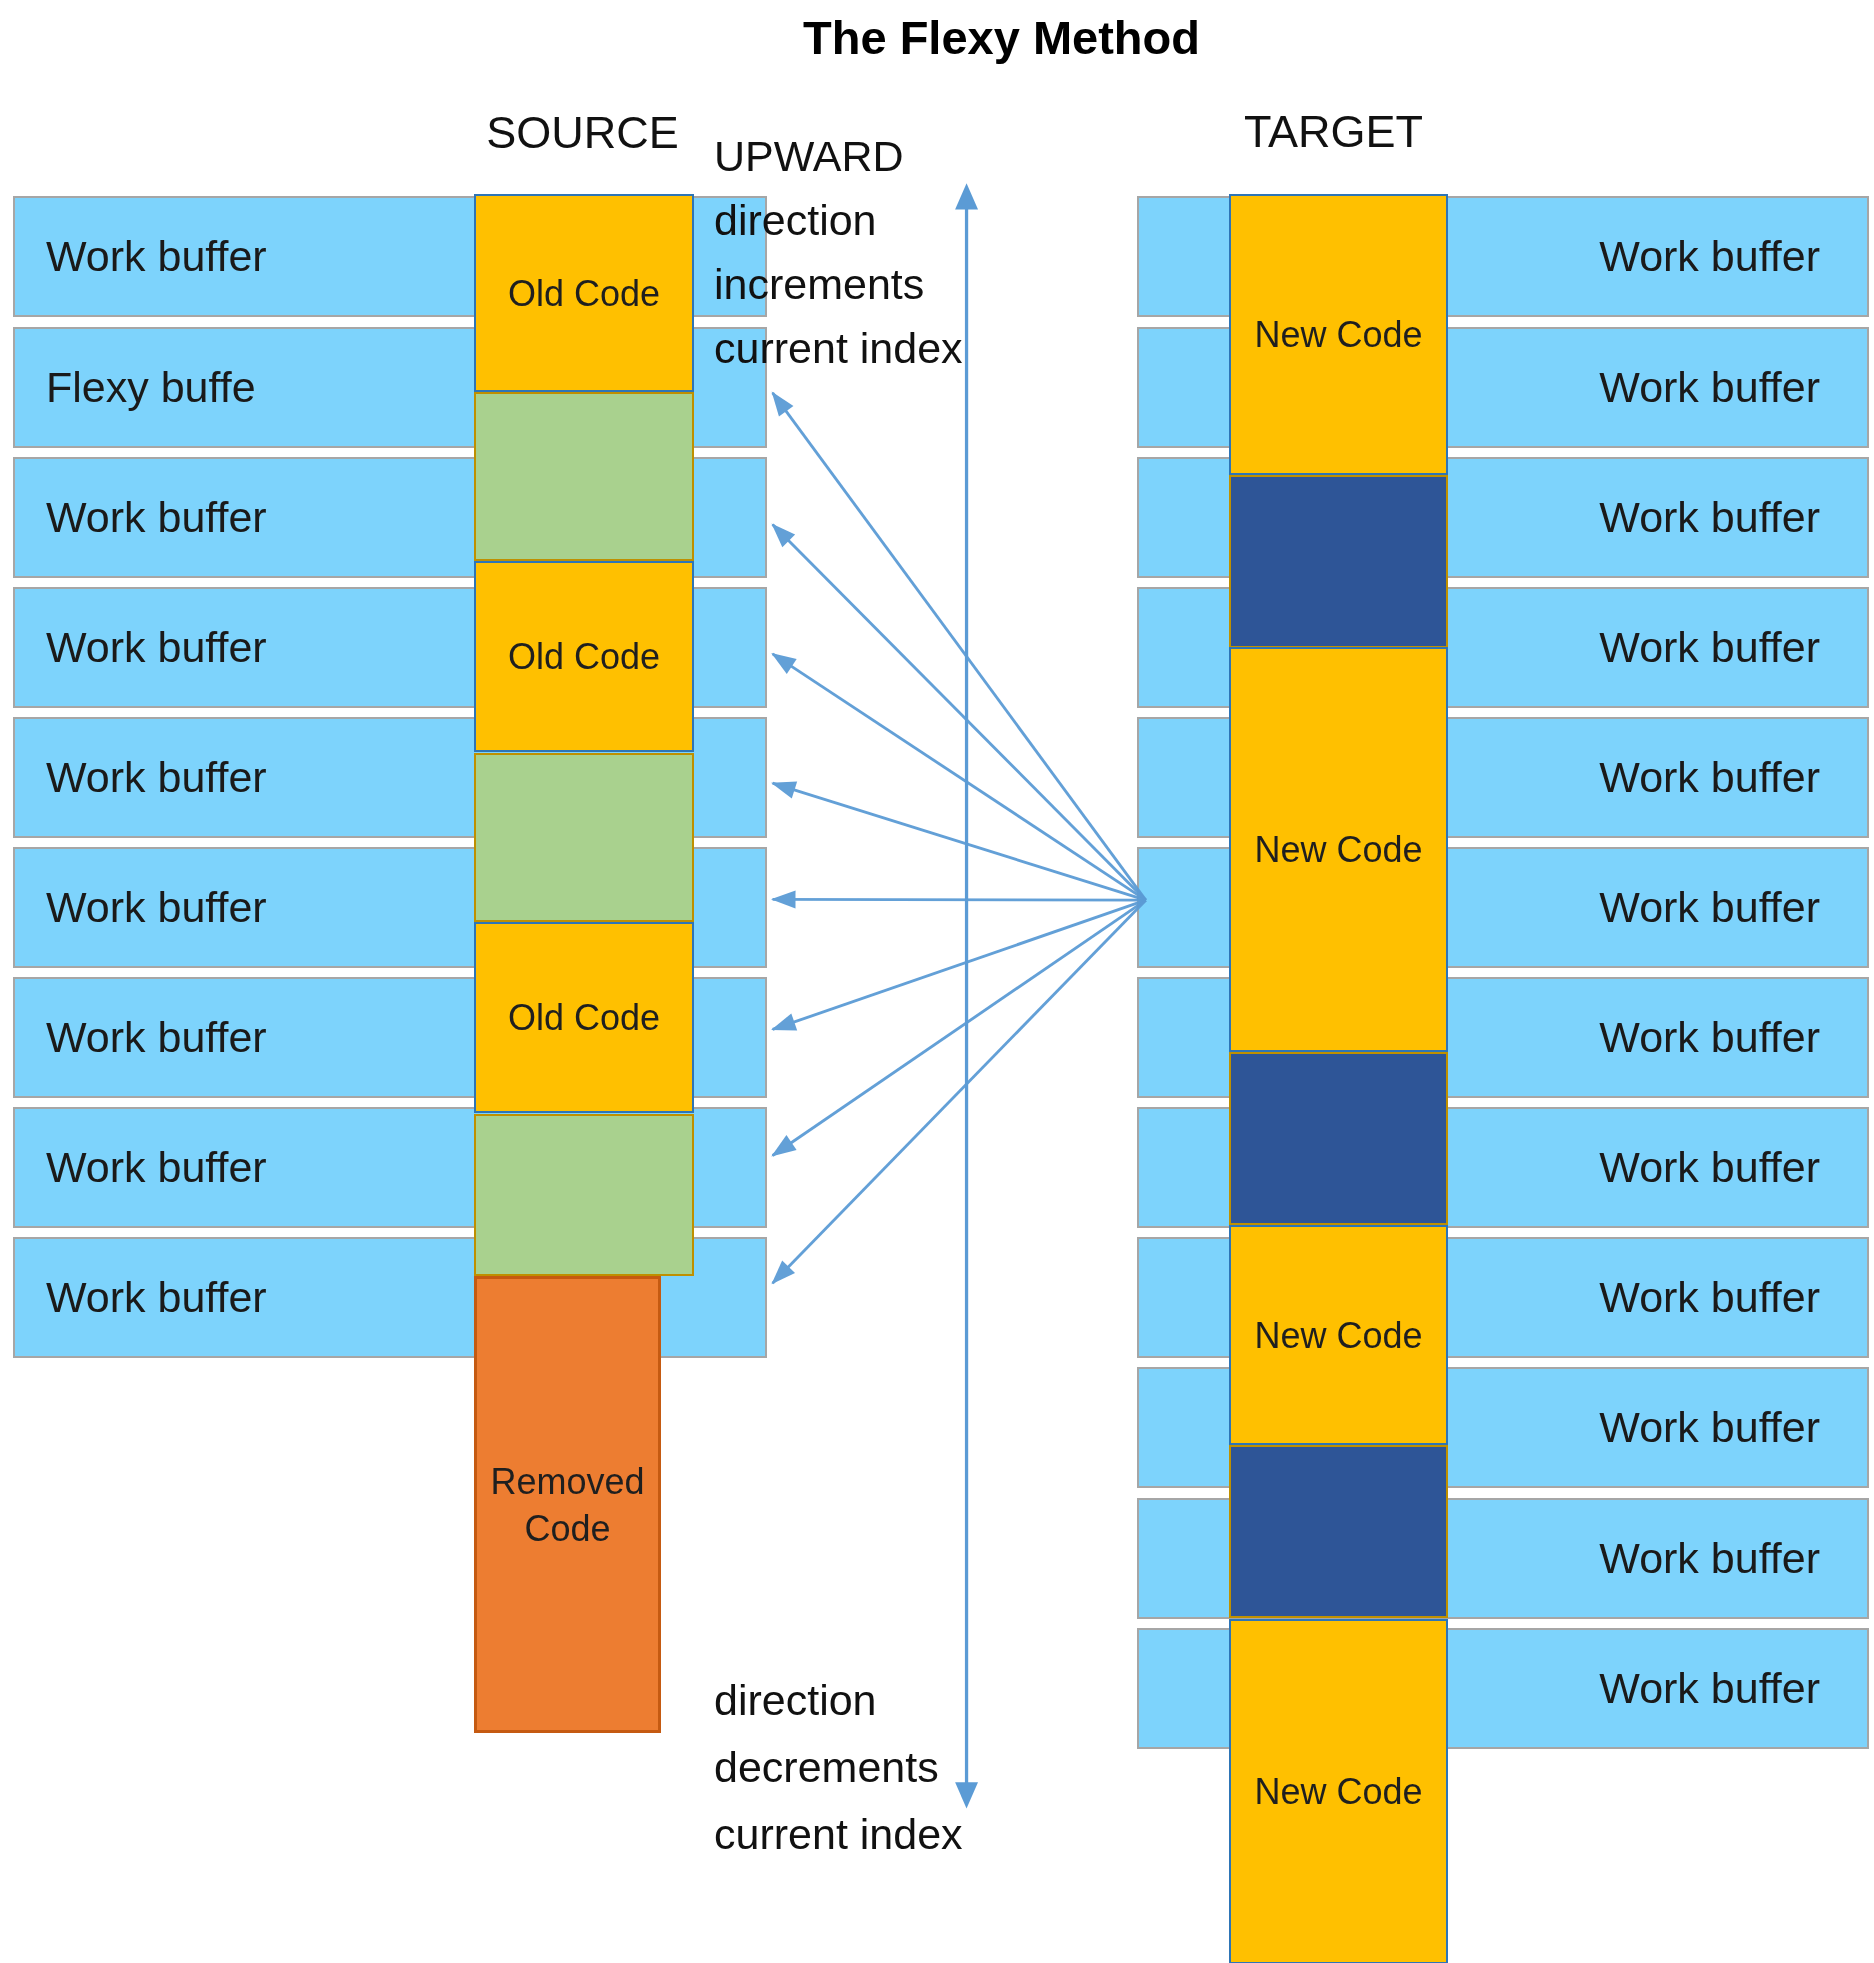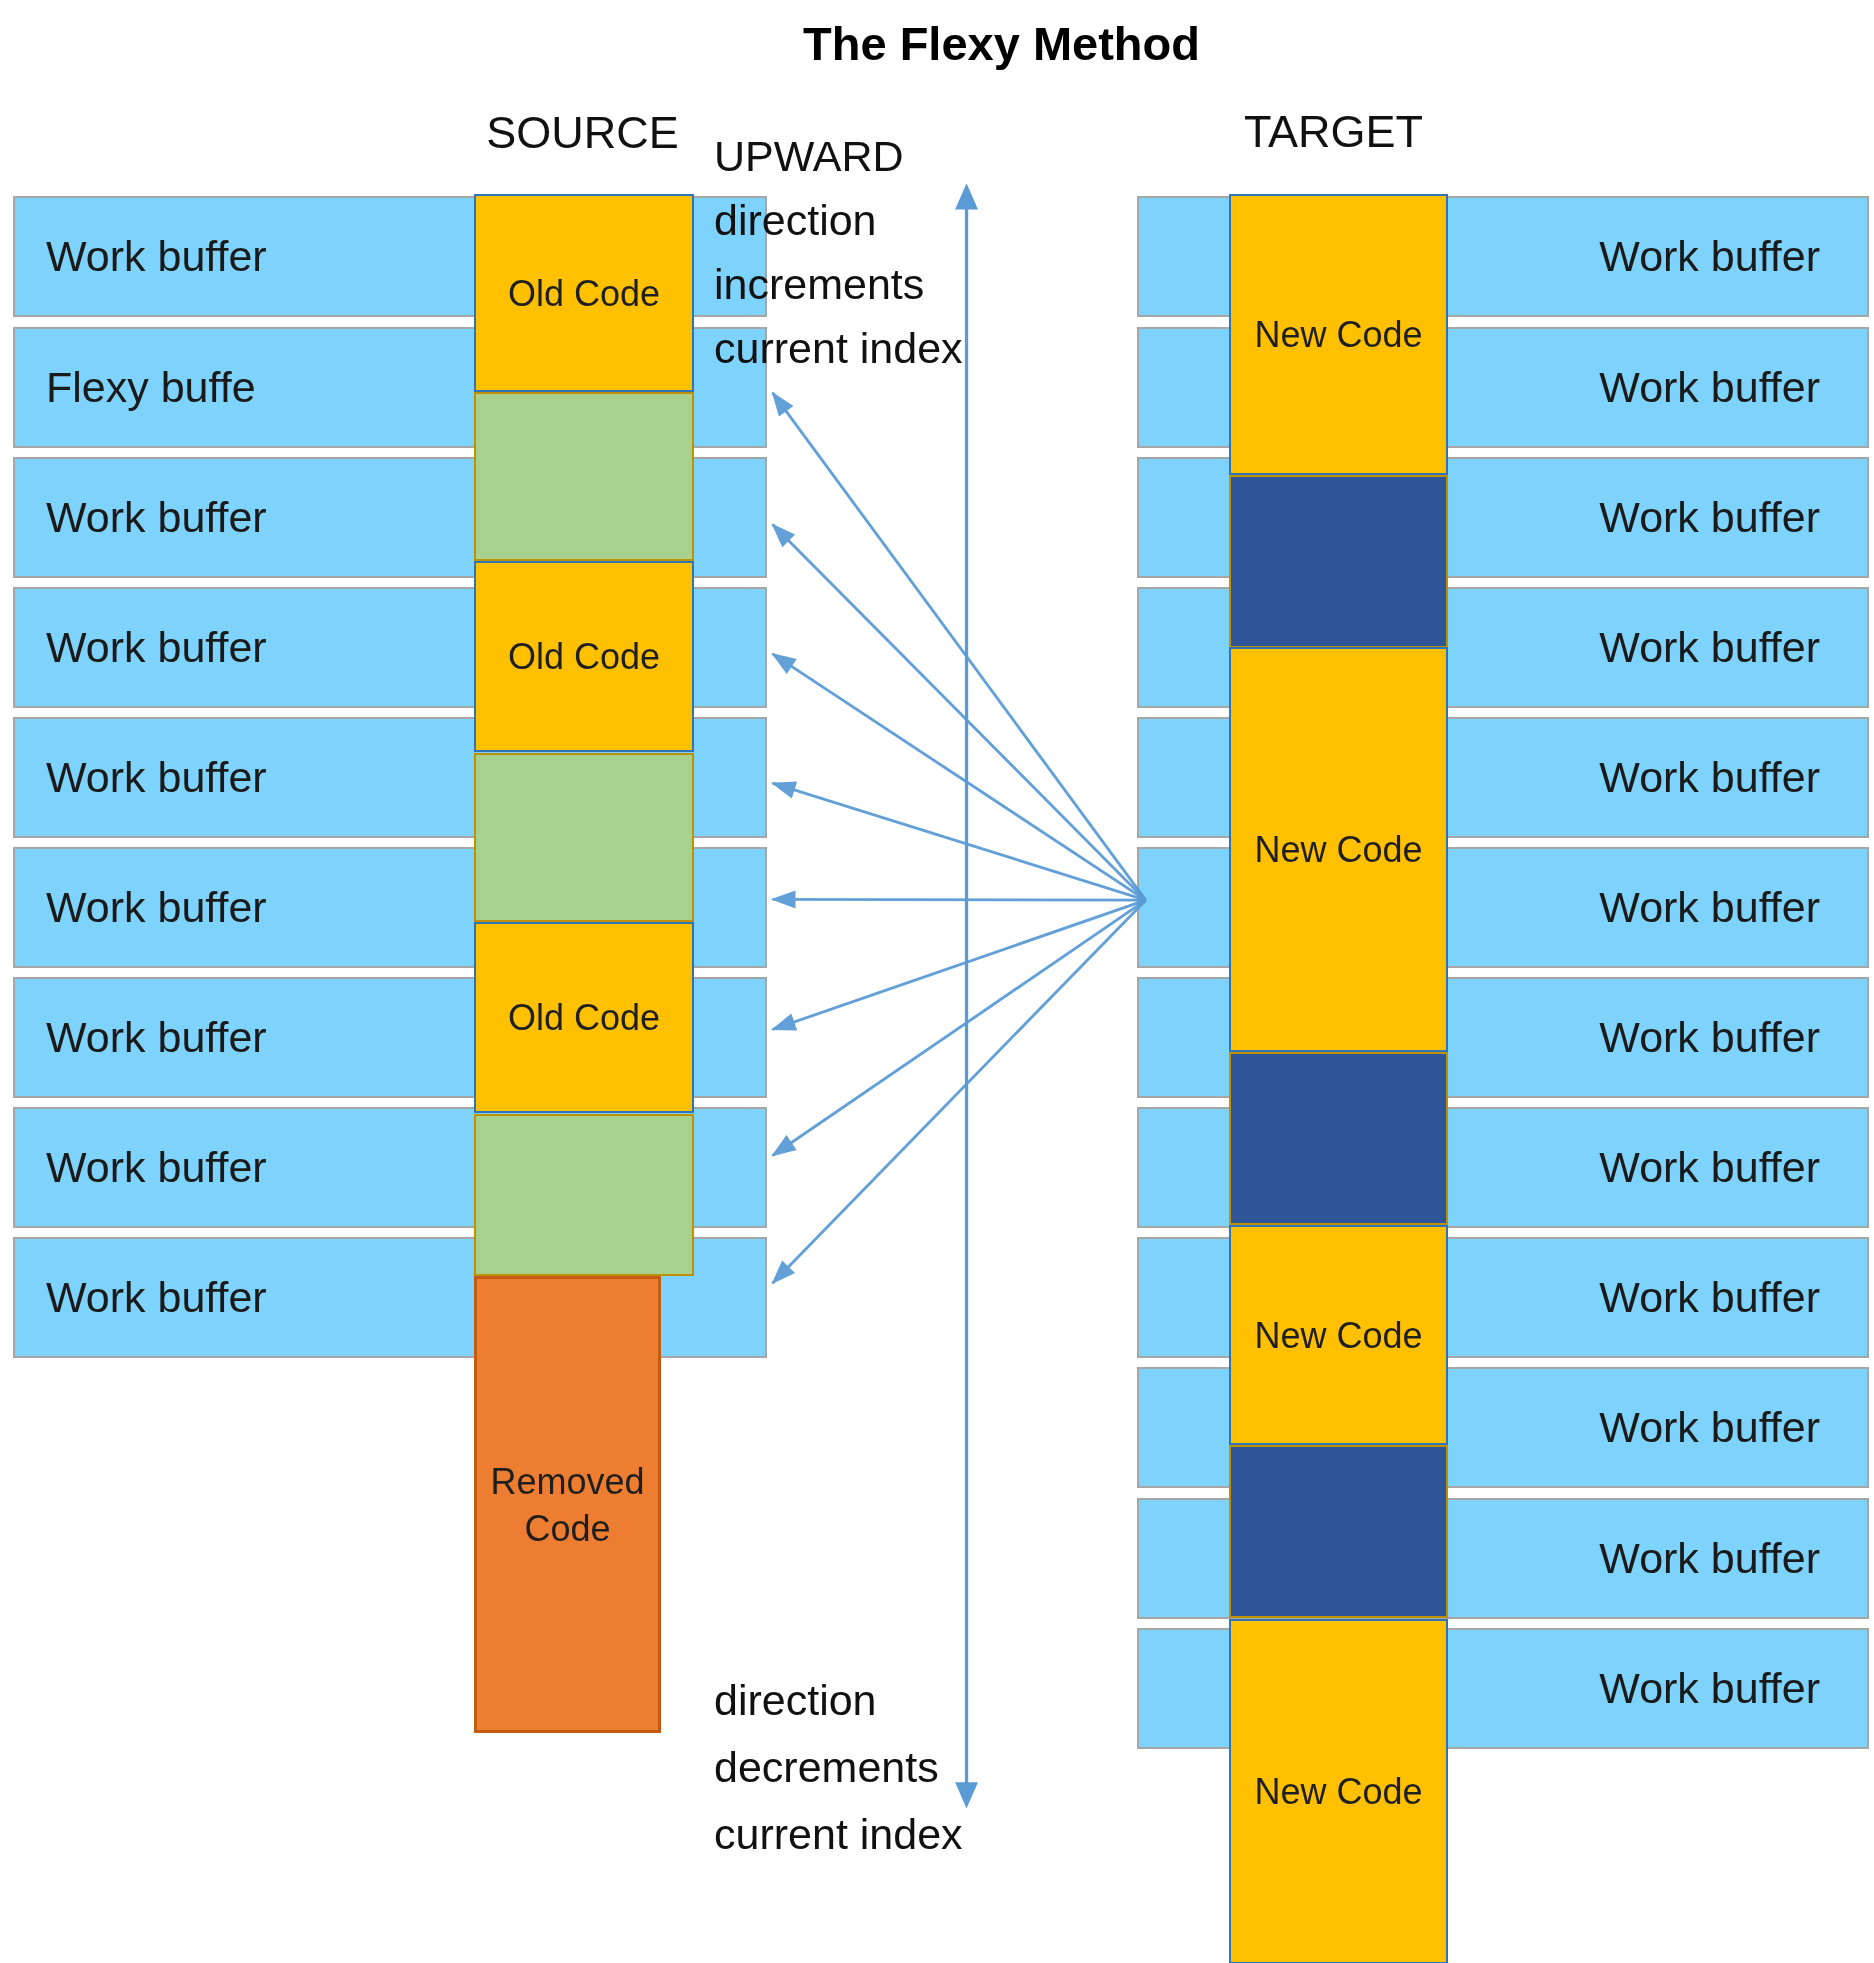--- a/index.html
+++ b/index.html
@@ -24,21 +24,21 @@
   .ann{position:absolute;text-align:left;font-size:43px;color:#111;z-index:4;}
   .ann div{white-space:nowrap;}
   .ann.up div{line-height:64px;}
   .ann.down div{line-height:67px;}
   svg.arrows{position:absolute;left:0;top:0;z-index:3;pointer-events:none;}
 </style>
 </head>
 <body>
 
 <div id="canvas">
-  <div class="title" style="left:674px;top:16px;width:655px;text-align:center;">The Flexy Method</div>
+  <div class="title" style="left:674px;top:10px;width:655px;text-align:center;">The Flexy Method</div>
 
   <div class="hlabel" style="left:1170px;top:106px;width:327px;">TARGET</div>
 
   <div class="hlabel" style="left:419px;top:107px;width:327px;">SOURCE</div>
 
   <div id="src-rows">
       <div class="row src" style="left: 13px; width: 754px; top: 196px; height: 121px; border-color: rgb(166, 166, 166);">Work buffer</div>
       <div class="row src" style="left: 13px; width: 754px; top: 327px; height: 121px; border-color: rgb(166, 166, 166);">Flexy buffe</div>
       <div class="row src" style="left: 13px; width: 754px; top: 457px; height: 121px; border-color: rgb(166, 166, 166);">Work buffer</div>
       <div class="row src" style="left: 13px; width: 754px; top: 587px; height: 121px; border-color: rgb(166, 166, 166);">Work buffer</div>

